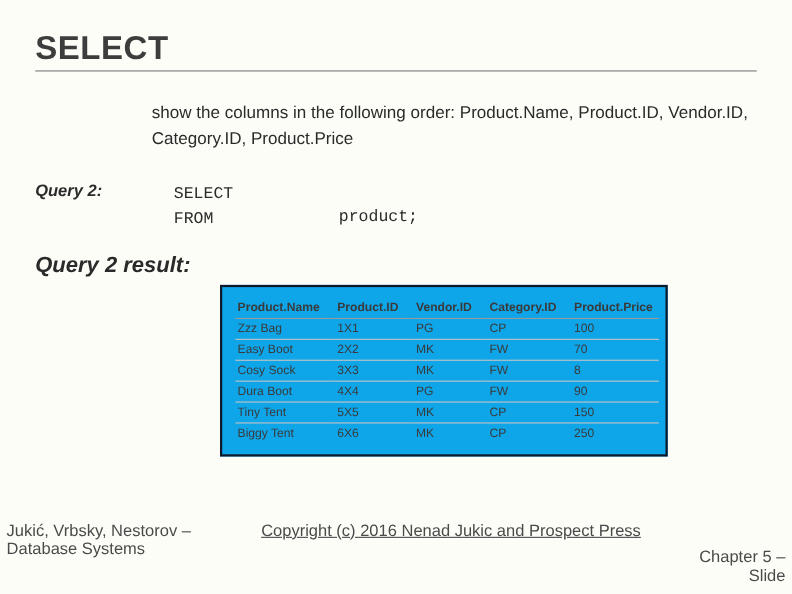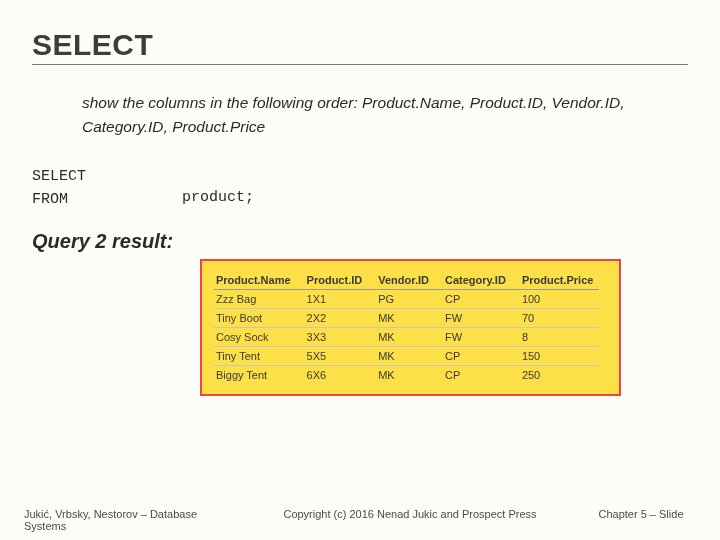--- a/index.html
+++ b/index.html
@@ -36,22 +36,21 @@
     font-size: 15px;
     color: #2a2a2a;
   }
   .body-col {
     flex: 1;
     font-size: 15.5px;
     color: #2a2a2a;
     line-height: 1.55;
   }
   .body-col.indent-follow {
-    margin-left: 50px;
-    font-style: italic;
+    margin-left: 106px;
   }
   .query-block {
     display: flex;
   }
   .keyword-col {
     width: 150px;
     font-family: "Courier New", monospace;
     font-size: 15px;
     color: #2a2a2a;
   }
@@ -63,23 +62,23 @@
   }
   .result-label {
     font-weight: bold;
     font-style: italic;
     font-size: 20px;
     color: #2a2a2a;
     margin-bottom: 6px;
   }
   .table-wrap {
     margin-left: 168px;
-    border: 2px solid #ef4444;
-    padding: 10px 20px 10px 12px;
-    background: #fde047;
+    border: 2px solid #0f172a;
+    padding: 10px 6px 10px 12px;
+    background: #0ea5e9;
     display: inline-block;
   }
   table {
     border-collapse: collapse;
     font-size: 11px;
     color: #3a3a3a;
   }
   th {
     font-weight: bold;
     text-align: left;
@@ -93,38 +92,39 @@
   }
   tr:last-child td { border-bottom: none; }
   th:last-child, td:last-child { padding-right: 6px; }
   .footer {
     position: absolute;
     bottom: 8px;
     left: 0;
     width: 100%;
     display: flex;
     justify-content: space-between;
-    padding: 0 24px;
-    font-size: 11px;
+    padding: 0 6px;
+    font-size: 15px;
     color: #4a4a4a;
   }
-  .footer .mid { text-align: center; flex: 1; }
+  .footer .mid { text-align: center; flex: 1; text-decoration: underline; }
   .footer .left { width: 210px; }
-  .footer .right { width: 110px; text-align: center; }
+  .footer .right { width: 110px; text-align: right; margin-top: 24px; }
 </style>
 </head>
 <body>
 
 <div class="slide">
   <div class="title">SELECT</div>
 
 
   <div class="body-col indent-follow" style="margin-bottom:26px;">show the columns in the following order: Product.Name, Product.ID, Vendor.ID, Category.ID, Product.Price</div>
 
   <div class="row">
+    <div class="label-col">Query 2:</div>
     <div class="body-col">
       <div class="query-block">
         <div class="keyword-col">SELECT</div>
       </div>
       <div class="query-block">
         <div class="keyword-col">FROM</div>
         <div class="value-col">product;</div>
       </div>
     </div>
   </div>
@@ -144,32 +144,39 @@
         </thead>
         <tbody>
           <tr>
             <td>Zzz Bag</td>
             <td>1X1</td>
             <td>PG</td>
             <td>CP</td>
             <td>100</td>
           </tr>
           <tr>
-            <td>Tiny Boot</td>
+            <td>Easy Boot</td>
             <td>2X2</td>
             <td>MK</td>
             <td>FW</td>
             <td>70</td>
           </tr>
           <tr>
             <td>Cosy Sock</td>
             <td>3X3</td>
             <td>MK</td>
             <td>FW</td>
             <td>8</td>
+          </tr>
+          <tr>
+            <td>Dura Boot</td>
+            <td>4X4</td>
+            <td>PG</td>
+            <td>FW</td>
+            <td>90</td>
           </tr>
           <tr>
             <td>Tiny Tent</td>
             <td>5X5</td>
             <td>MK</td>
             <td>CP</td>
             <td>150</td>
           </tr>
           <tr>
             <td>Biggy Tent</td>

